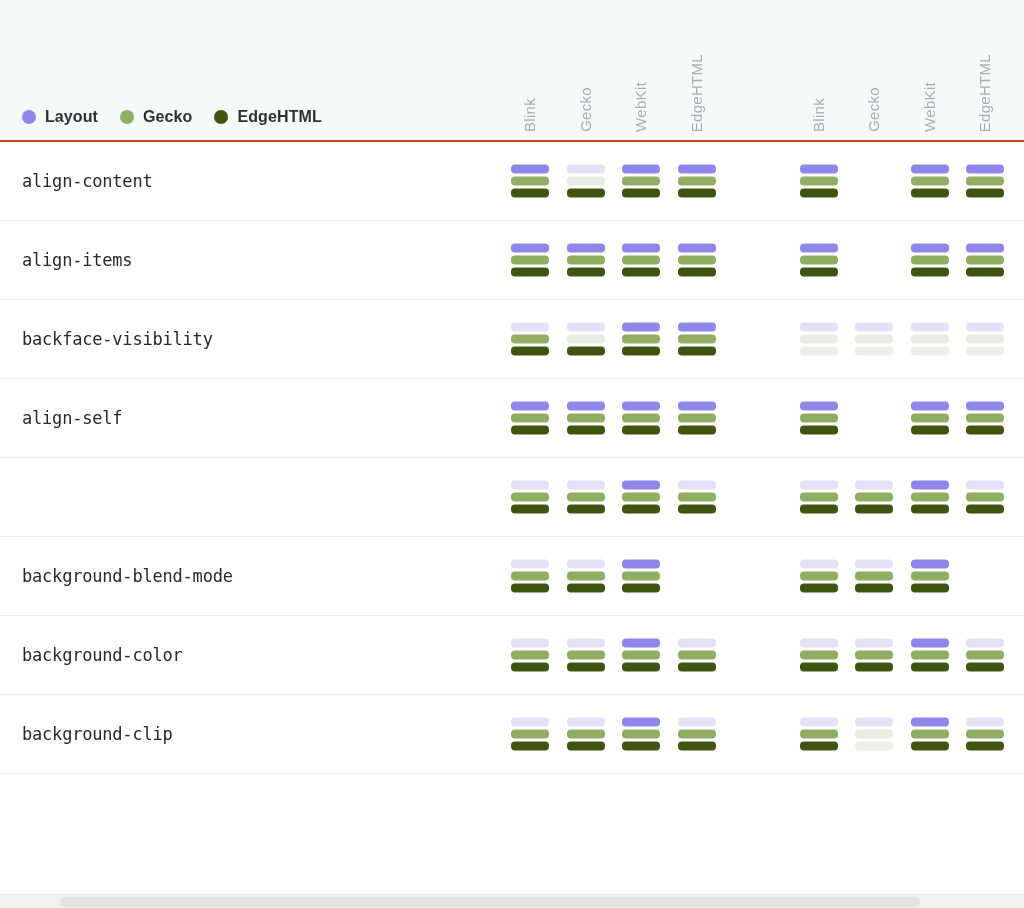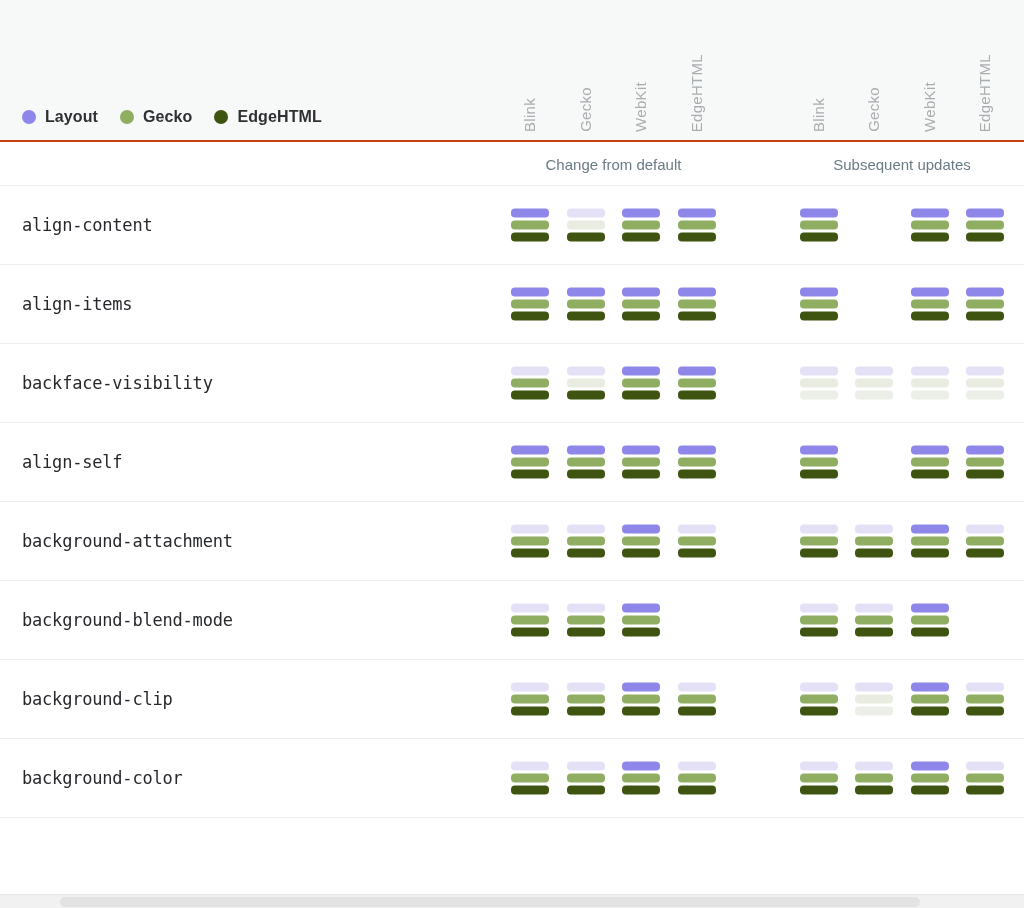--- a/index.html
+++ b/index.html
@@ -164,24 +164,20 @@
         </div>
         <div class="engine-col" style="left: 921px;">
           <span>WebKit</span>
         </div>
         <div class="engine-col" style="left: 976px;">
           <span>EdgeHTML</span>
         </div>
       </div>
   </div>
 
-  <div class="group-row">
-      <div class="group-label" style="left: 613.5px; transform: translate(-50%, -50%);">Change from default</div>
-      <div class="group-label" style="left: 902px; transform: translate(-50%, -50%);">Subsequent updates</div>
-    </div>
 
   <div class="table-body">
       <div class="prop-row">
         <div class="prop-name">align-content</div>
         <div class="cell" style="left: 511px;">
           <span class="bar" style="background: rgb(142, 134, 232);"></span>
           <span class="bar" style="background: rgb(143, 174, 98);"></span>
           <span class="bar" style="background: rgb(62, 84, 16);"></span>
         </div>
         <div class="cell" style="left: 567px;">
@@ -328,21 +324,20 @@
           <span class="bar" style="background: rgb(143, 174, 98);"></span>
           <span class="bar" style="background: rgb(62, 84, 16);"></span>
         </div>
         <div class="cell" style="left: 966px;">
           <span class="bar" style="background: rgb(142, 134, 232);"></span>
           <span class="bar" style="background: rgb(143, 174, 98);"></span>
           <span class="bar" style="background: rgb(62, 84, 16);"></span>
         </div>
       </div>
       <div class="prop-row">
-        <div class="prop-name">background-attachment</div>
         <div class="cell" style="left: 511px;">
           <span class="bar" style="background: rgb(228, 225, 247);"></span>
           <span class="bar" style="background: rgb(143, 174, 98);"></span>
           <span class="bar" style="background: rgb(62, 84, 16);"></span>
         </div>
         <div class="cell" style="left: 567px;">
           <span class="bar" style="background: rgb(228, 225, 247);"></span>
           <span class="bar" style="background: rgb(143, 174, 98);"></span>
           <span class="bar" style="background: rgb(62, 84, 16);"></span>
         </div>
@@ -404,20 +399,63 @@
           <span class="bar" style="background: rgb(143, 174, 98);"></span>
           <span class="bar" style="background: rgb(62, 84, 16);"></span>
         </div>
         <div class="cell" style="left: 911px;">
           <span class="bar" style="background: rgb(142, 134, 232);"></span>
           <span class="bar" style="background: rgb(143, 174, 98);"></span>
           <span class="bar" style="background: rgb(62, 84, 16);"></span>
         </div>
       </div>
       <div class="prop-row">
+        <div class="prop-name">background-color</div>
+        <div class="cell" style="left: 511px;">
+          <span class="bar" style="background: rgb(228, 225, 247);"></span>
+          <span class="bar" style="background: rgb(143, 174, 98);"></span>
+          <span class="bar" style="background: rgb(62, 84, 16);"></span>
+        </div>
+        <div class="cell" style="left: 567px;">
+          <span class="bar" style="background: rgb(228, 225, 247);"></span>
+          <span class="bar" style="background: rgb(143, 174, 98);"></span>
+          <span class="bar" style="background: rgb(62, 84, 16);"></span>
+        </div>
+        <div class="cell" style="left: 622px;">
+          <span class="bar" style="background: rgb(142, 134, 232);"></span>
+          <span class="bar" style="background: rgb(143, 174, 98);"></span>
+          <span class="bar" style="background: rgb(62, 84, 16);"></span>
+        </div>
+        <div class="cell" style="left: 678px;">
+          <span class="bar" style="background: rgb(228, 225, 247);"></span>
+          <span class="bar" style="background: rgb(143, 174, 98);"></span>
+          <span class="bar" style="background: rgb(62, 84, 16);"></span>
+        </div>
+        <div class="cell" style="left: 800px;">
+          <span class="bar" style="background: rgb(228, 225, 247);"></span>
+          <span class="bar" style="background: rgb(143, 174, 98);"></span>
+          <span class="bar" style="background: rgb(62, 84, 16);"></span>
+        </div>
+        <div class="cell" style="left: 855px;">
+          <span class="bar" style="background: rgb(228, 225, 247);"></span>
+          <span class="bar" style="background: rgb(143, 174, 98);"></span>
+          <span class="bar" style="background: rgb(62, 84, 16);"></span>
+        </div>
+        <div class="cell" style="left: 911px;">
+          <span class="bar" style="background: rgb(142, 134, 232);"></span>
+          <span class="bar" style="background: rgb(143, 174, 98);"></span>
+          <span class="bar" style="background: rgb(62, 84, 16);"></span>
+        </div>
+        <div class="cell" style="left: 966px;">
+          <span class="bar" style="background: rgb(228, 225, 247);"></span>
+          <span class="bar" style="background: rgb(143, 174, 98);"></span>
+          <span class="bar" style="background: rgb(62, 84, 16);"></span>
+        </div>
+      </div>
+      <div class="prop-row">
         <div class="prop-name">background-clip</div>
         <div class="cell" style="left: 511px;">
           <span class="bar" style="background: rgb(228, 225, 247);"></span>
           <span class="bar" style="background: rgb(143, 174, 98);"></span>
           <span class="bar" style="background: rgb(62, 84, 16);"></span>
         </div>
         <div class="cell" style="left: 567px;">
           <span class="bar" style="background: rgb(228, 225, 247);"></span>
           <span class="bar" style="background: rgb(143, 174, 98);"></span>
           <span class="bar" style="background: rgb(62, 84, 16);"></span>
@@ -434,63 +472,20 @@
         </div>
         <div class="cell" style="left: 800px;">
           <span class="bar" style="background: rgb(228, 225, 247);"></span>
           <span class="bar" style="background: rgb(143, 174, 98);"></span>
           <span class="bar" style="background: rgb(62, 84, 16);"></span>
         </div>
         <div class="cell" style="left: 855px;">
           <span class="bar" style="background: rgb(228, 225, 247);"></span>
           <span class="bar" style="background: rgb(233, 236, 224);"></span>
           <span class="bar" style="background: rgb(236, 238, 232);"></span>
-        </div>
-        <div class="cell" style="left: 911px;">
-          <span class="bar" style="background: rgb(142, 134, 232);"></span>
-          <span class="bar" style="background: rgb(143, 174, 98);"></span>
-          <span class="bar" style="background: rgb(62, 84, 16);"></span>
-        </div>
-        <div class="cell" style="left: 966px;">
-          <span class="bar" style="background: rgb(228, 225, 247);"></span>
-          <span class="bar" style="background: rgb(143, 174, 98);"></span>
-          <span class="bar" style="background: rgb(62, 84, 16);"></span>
-        </div>
-      </div>
-      <div class="prop-row">
-        <div class="prop-name">background-color</div>
-        <div class="cell" style="left: 511px;">
-          <span class="bar" style="background: rgb(228, 225, 247);"></span>
-          <span class="bar" style="background: rgb(143, 174, 98);"></span>
-          <span class="bar" style="background: rgb(62, 84, 16);"></span>
-        </div>
-        <div class="cell" style="left: 567px;">
-          <span class="bar" style="background: rgb(228, 225, 247);"></span>
-          <span class="bar" style="background: rgb(143, 174, 98);"></span>
-          <span class="bar" style="background: rgb(62, 84, 16);"></span>
-        </div>
-        <div class="cell" style="left: 622px;">
-          <span class="bar" style="background: rgb(142, 134, 232);"></span>
-          <span class="bar" style="background: rgb(143, 174, 98);"></span>
-          <span class="bar" style="background: rgb(62, 84, 16);"></span>
-        </div>
-        <div class="cell" style="left: 678px;">
-          <span class="bar" style="background: rgb(228, 225, 247);"></span>
-          <span class="bar" style="background: rgb(143, 174, 98);"></span>
-          <span class="bar" style="background: rgb(62, 84, 16);"></span>
-        </div>
-        <div class="cell" style="left: 800px;">
-          <span class="bar" style="background: rgb(228, 225, 247);"></span>
-          <span class="bar" style="background: rgb(143, 174, 98);"></span>
-          <span class="bar" style="background: rgb(62, 84, 16);"></span>
-        </div>
-        <div class="cell" style="left: 855px;">
-          <span class="bar" style="background: rgb(228, 225, 247);"></span>
-          <span class="bar" style="background: rgb(143, 174, 98);"></span>
-          <span class="bar" style="background: rgb(62, 84, 16);"></span>
         </div>
         <div class="cell" style="left: 911px;">
           <span class="bar" style="background: rgb(142, 134, 232);"></span>
           <span class="bar" style="background: rgb(143, 174, 98);"></span>
           <span class="bar" style="background: rgb(62, 84, 16);"></span>
         </div>
         <div class="cell" style="left: 966px;">
           <span class="bar" style="background: rgb(228, 225, 247);"></span>
           <span class="bar" style="background: rgb(143, 174, 98);"></span>
           <span class="bar" style="background: rgb(62, 84, 16);"></span>

